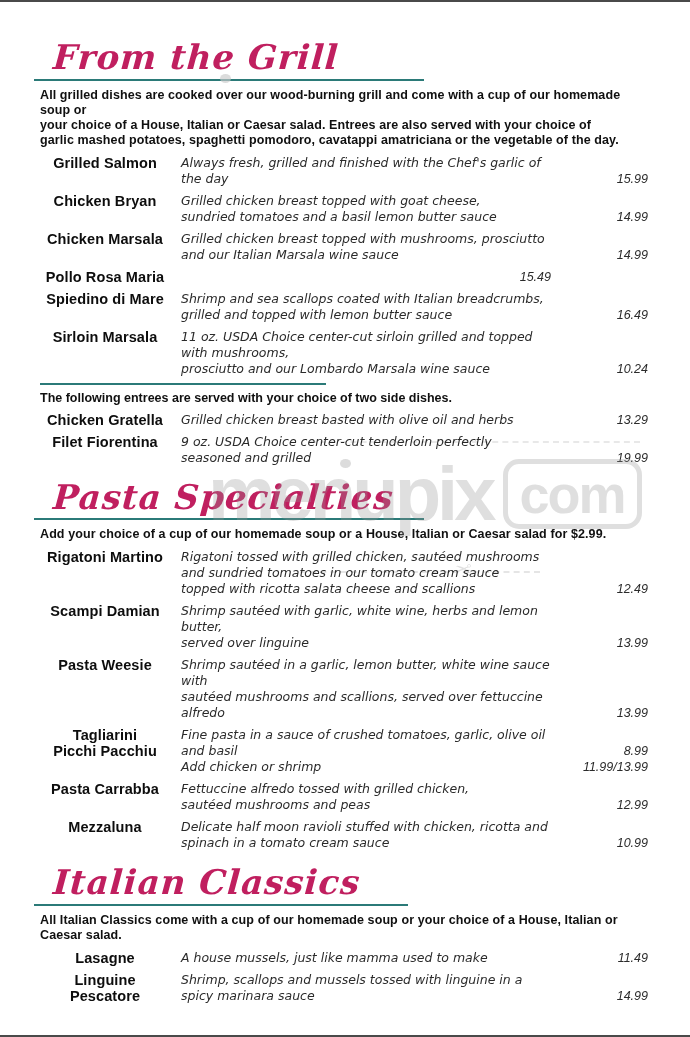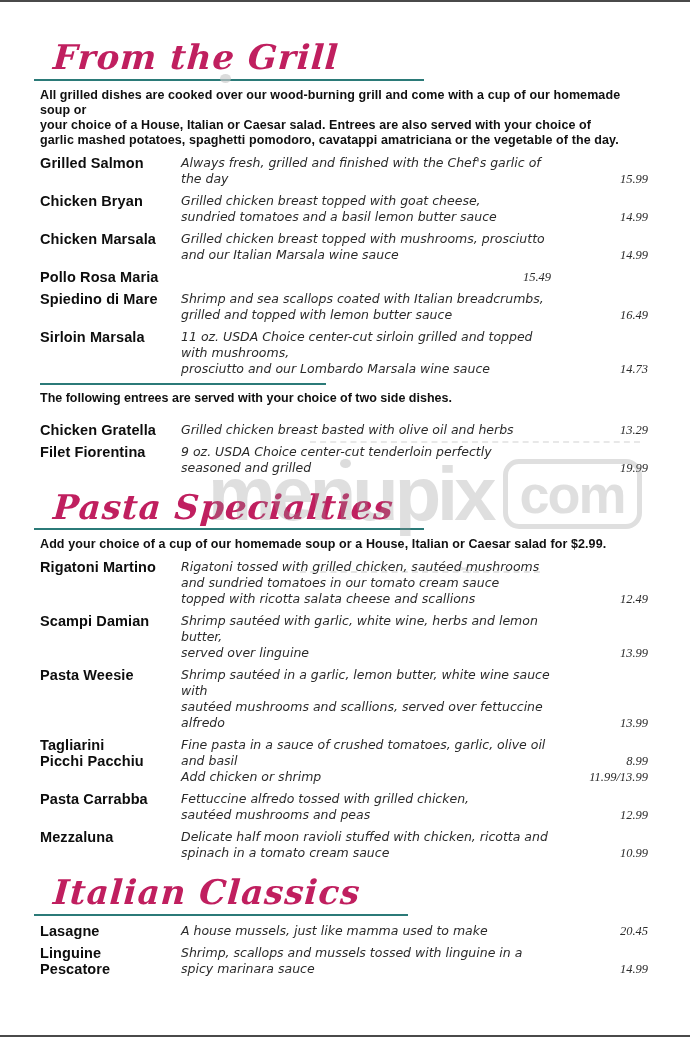--- a/index.html
+++ b/index.html
@@ -21,33 +21,33 @@
     font-family:"DejaVu Serif",serif;font-style:italic;font-weight:bold;
     font-size:34px;line-height:1.05;color:#c01f5f;letter-spacing:1px;
     transform:skewX(-4deg);transform-origin:left bottom;
   }
   .intro{
     font-weight:bold;font-size:12.5px;line-height:15px;color:#101010;
     white-space:pre-line;margin-bottom:7px;letter-spacing:0.1px;
   }
   .row{display:grid;grid-template-columns:130px 1fr 86px;column-gap:11px;margin-bottom:6px;}
   .iname{
-    text-align:left;font-weight:bold;font-size:14.5px;line-height:16px;
+    text-align:center;font-weight:bold;font-size:14.5px;line-height:16px;
     color:#0d0d0d;white-space:pre-line;align-self:start;letter-spacing:0.1px;
   }
   .idesc{
     font-family:"DejaVu Sans",sans-serif;font-style:italic;font-size:12.5px;
     line-height:16px;color:#2b2b2b;white-space:pre-line;
   }
   .iprice{
-    font-family:Liberation Serif, serif;font-style:italic;font-size:12.5px;
+    font-family:Liberation Sans, sans-serif;font-style:italic;font-size:12.5px;
     line-height:16px;color:#2b2b2b;text-align:right;align-self:end;white-space:pre-line;
   }
   .mid-rule{border-top:2px solid #2b7a78;width:286px;margin:2px 0 6px 0;}
-  .note{font-weight:bold;font-size:12.5px;line-height:15px;color:#101010;margin-bottom:16px;}
+  .note{font-weight:bold;font-size:12.5px;line-height:15px;color:#101010;margin-bottom:6px;}
 
   
   .dot{position:absolute;border-radius:50%;background:#c9c9c9;opacity:0.65;z-index:2;}
   .dot1{left:220px;top:74px;width:11px;height:9px;}
   .dot2{left:340px;top:459px;width:11px;height:9px;}
   .watermark{
     position:absolute;left:208px;top:456px;display:flex;align-items:center;gap:10px;
     z-index:3;pointer-events:none;color:rgba(150,150,150,0.30);
   }
   .wm-main{font-weight:bold;font-size:76px;letter-spacing:-4px;line-height:1;}
@@ -101,21 +101,21 @@
     <div class="row">
       <div class="iname">Spiedino di Mare</div>
       <div class="idesc">Shrimp and sea scallops coated with Italian breadcrumbs,
 grilled and topped with lemon butter sauce</div>
       <div class="iprice">16.49</div>
     </div>
     <div class="row">
       <div class="iname">Sirloin Marsala</div>
       <div class="idesc">11 oz. USDA Choice center-cut sirloin grilled and topped with mushrooms,
 prosciutto and our Lombardo Marsala wine sauce</div>
-      <div class="iprice">14.73</div>
+      <div class="iprice">10.24</div>
     </div>
 
     <div class="mid-rule"></div>
     <div class="note">The following entrees are served with your choice of two side dishes.</div>
 
     <div class="row">
       <div class="iname">Chicken Gratella</div>
       <div class="idesc">Grilled chicken breast basted with olive oil and herbs</div>
       <div class="iprice">13.29</div>
     </div>
@@ -170,25 +170,26 @@
       <div class="idesc">Delicate half moon ravioli stuffed with chicken, ricotta and
 spinach in a tomato cream sauce</div>
       <div class="iprice">10.99</div>
     </div>
   </div>
 
   <div class="section">
     <div class="title-wrap narrow">
       <div class="section-title">Italian Classics</div>
     </div>
+    <div class="intro">All Italian Classics come with a cup of our homemade soup or your choice of a House, Italian or Caesar salad.</div>
 
     <div class="row">
       <div class="iname">Lasagne</div>
       <div class="idesc">A house mussels, just like mamma used to make</div>
-      <div class="iprice">20.45</div>
+      <div class="iprice">11.49</div>
     </div>
     <div class="row">
       <div class="iname">Linguine Pescatore</div>
       <div class="idesc">Shrimp, scallops and mussels tossed with linguine in a spicy marinara sauce</div>
       <div class="iprice">14.99</div>
     </div>
 
   </div>
 
 </div>

